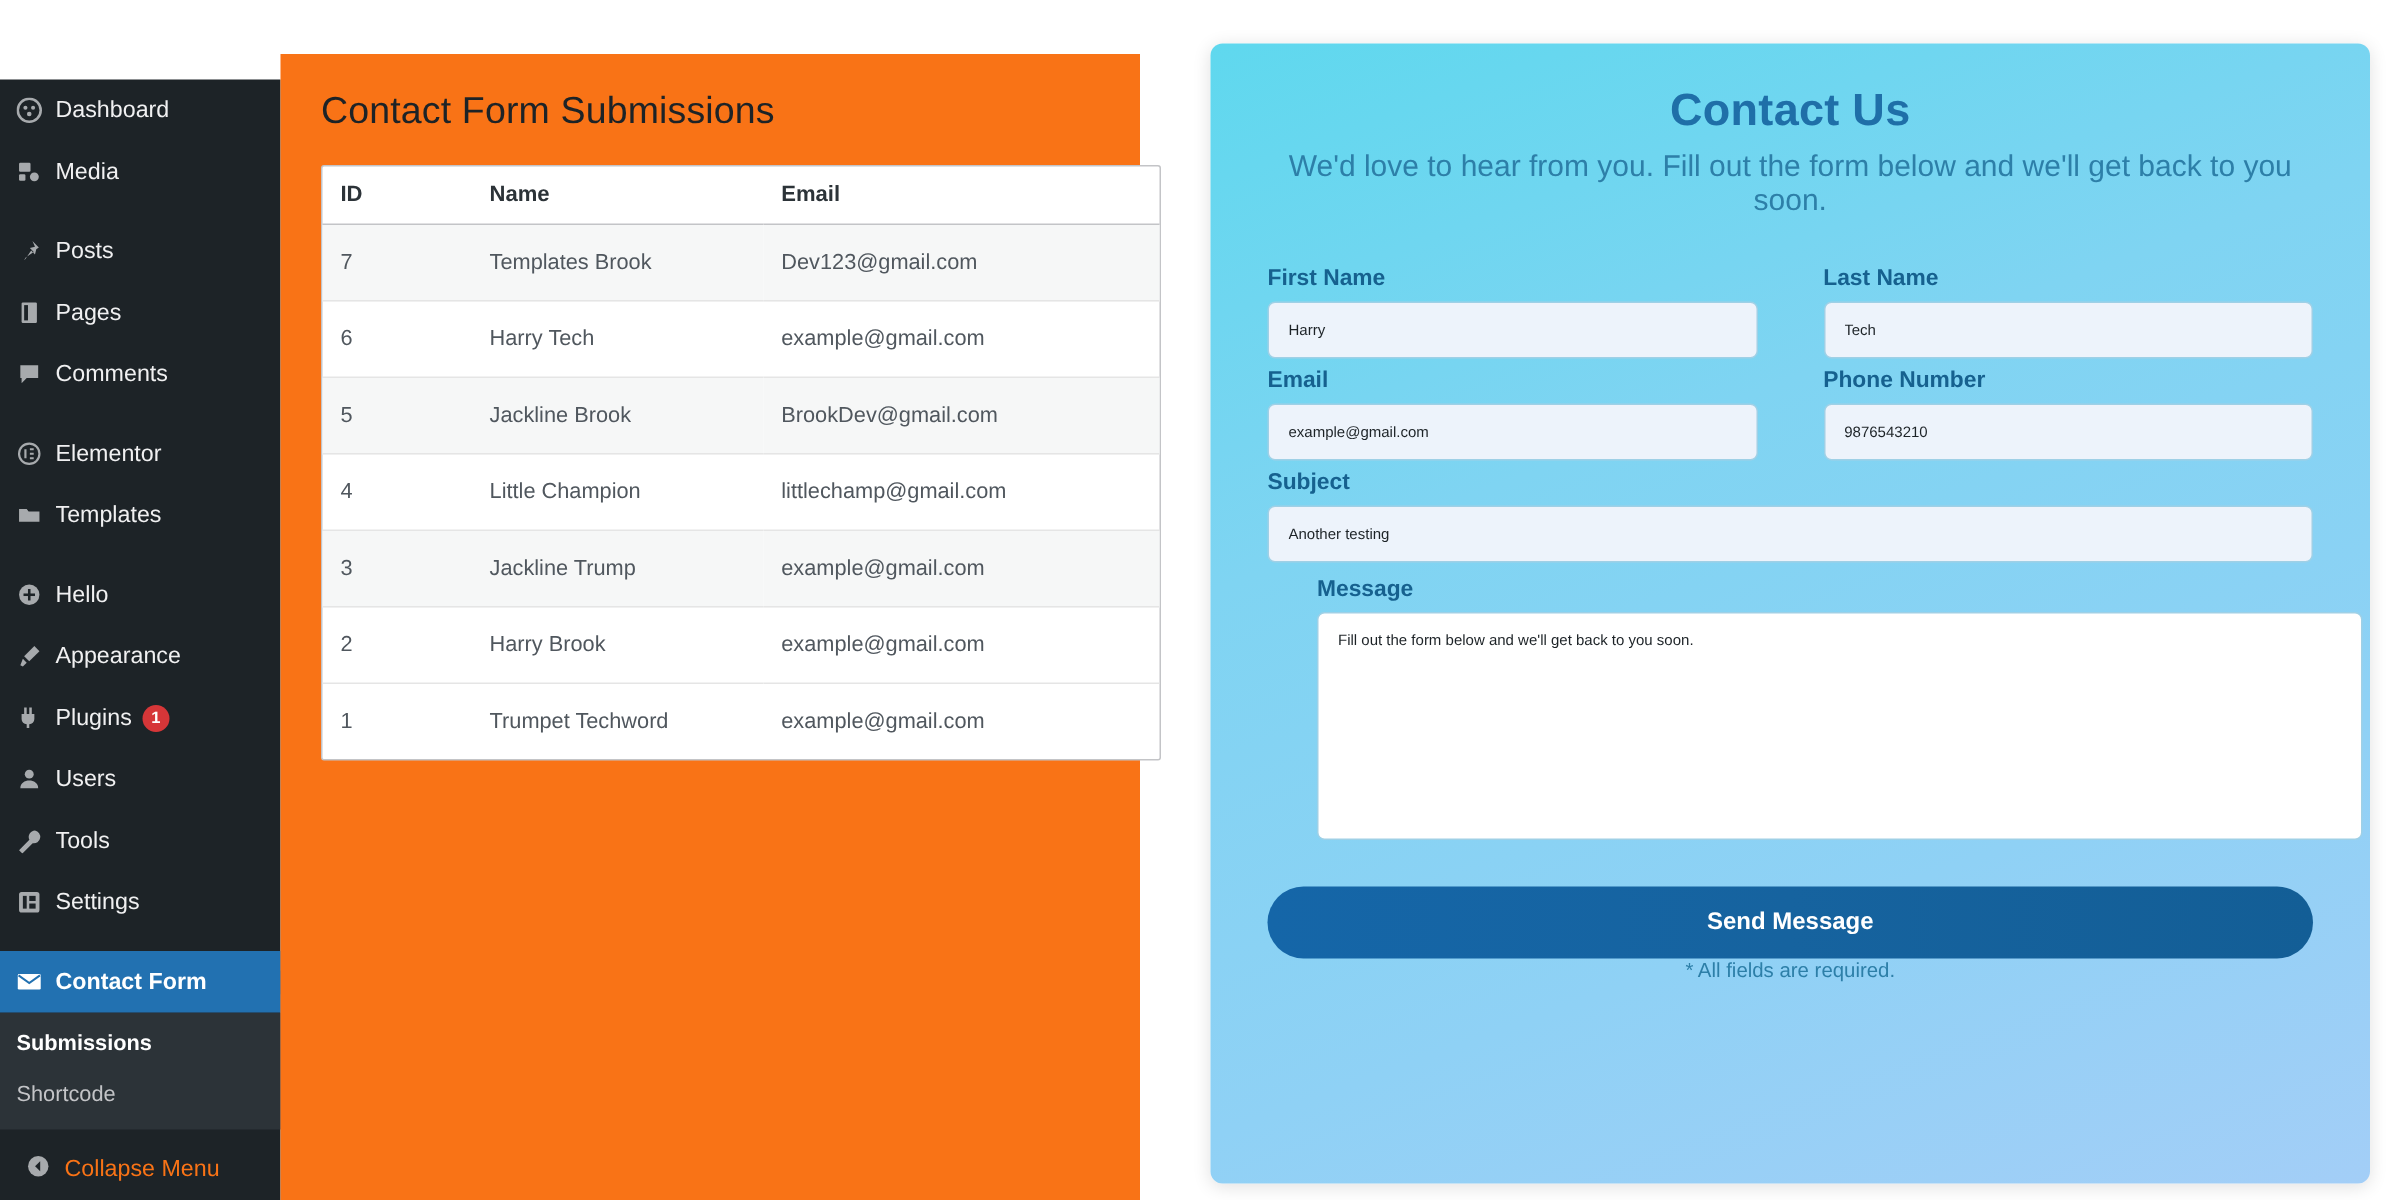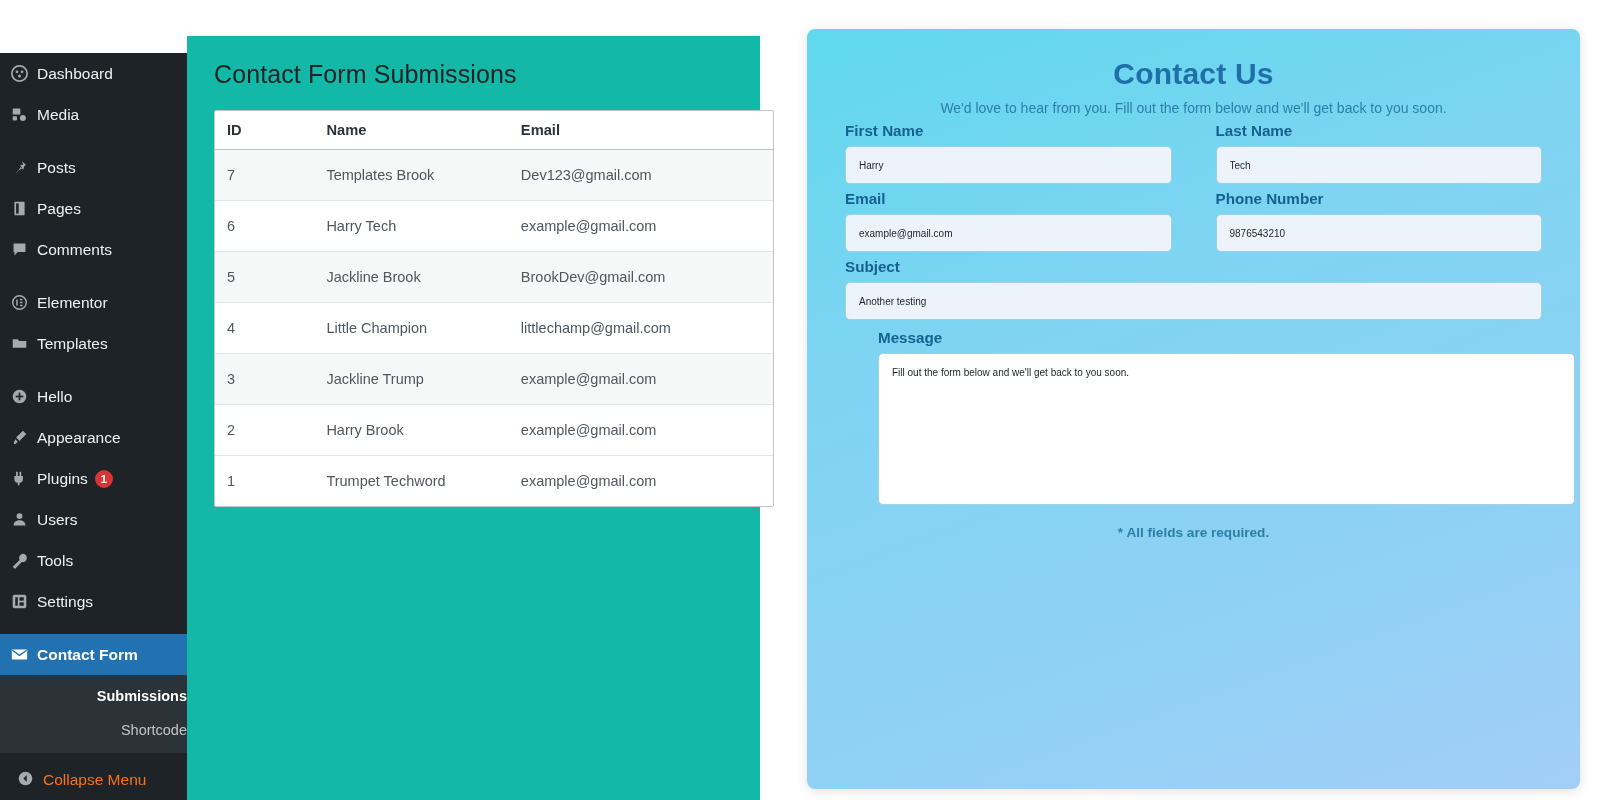--- a/index.html
+++ b/index.html
@@ -58,35 +58,34 @@
     background: #d63638; color: #fff;
     font-size: 11px; font-weight: 700;
     padding: 0 5px;
   }
   .submenu { background: #2c3338; padding: 4px 0 6px 0; }
   .submenu .sub-item {
     padding: 4px 0 4px 11px;
     font-size: 14.5px;
     color: #c3c4c7;
     line-height: 26px;
-    text-align: right;
   }
   .submenu .sub-item.active { color: #fff; font-weight: 700; }
   .collapse {
     position: absolute; bottom: 0; left: 0; right: 4px;
     display: flex; align-items: center; height: 40px;
     padding-left: 17px; color: #f97316;
   }
   .collapse .ico { width: 26px; flex: 0 0 26px; color: #a7aaad; }
 
   
   .content {
     position: absolute; left: 187px; top: 36px;
     width: 573px; height: 764px;
-    background: #14b8a6;
+    background: #f97316;
     padding: 24px 0 0 27px;
   }
   .page-title {
     font-size: 25px; font-weight: 400; color: #1d2327;
     letter-spacing: .1px;
     margin-bottom: 20px;
   }
   .table-wrap {
     background: #fff;
     border: 1px solid #c3c4c7;
@@ -130,22 +129,22 @@
     text-align: center;
     color: #1f6fa8;
     font-size: 30px;
     font-weight: 700;
     letter-spacing: .2px;
     margin-bottom: 9px;
   }
   .card .subtitle {
     text-align: center;
     color: #2d7fa8;
-    font-size: 14px;
-    margin-bottom: 6px;
+    font-size: 20px;
+    margin-bottom: 31px;
   }
   .row { display: flex; gap: 44px; }
   .field { margin-bottom: 6px; }
   .field.half { width: 333px; }
   .field.full { width: 100%; }
   .field label {
     display: block;
     color: #16618f;
     font-weight: 700;
     font-size: 15.2px;
@@ -182,22 +181,21 @@
     color: #fff;
     font-family: "Liberation Sans", sans-serif;
     font-size: 16px;
     font-weight: 700;
     cursor: pointer;
   }
   .required-note {
     text-align: center;
     color: #2d7fa8;
     font-size: 13.6px;
-    margin-top: 16px;
-    font-weight: bold;
+    margin-top: 0;
   }
 </style>
 </head>
 <body>
 
 <div class="screen">
 
   <div class="adminmenu">
 
     <div class="menu-item">
@@ -443,16 +441,17 @@
     <div class="field full">
       <label>Subject</label>
       <input type="text" value="Another testing" style="">
     </div>
 
     <div class="field full msg">
       <label>Message</label>
       <textarea style="">Fill out the form below and we'll get back to you soon.</textarea>
     </div>
 
+    <button class="send-btn">Send Message</button>
     <div class="required-note">* All fields are required.</div>
   </div>
 
 </div>
 
 </body></html>

